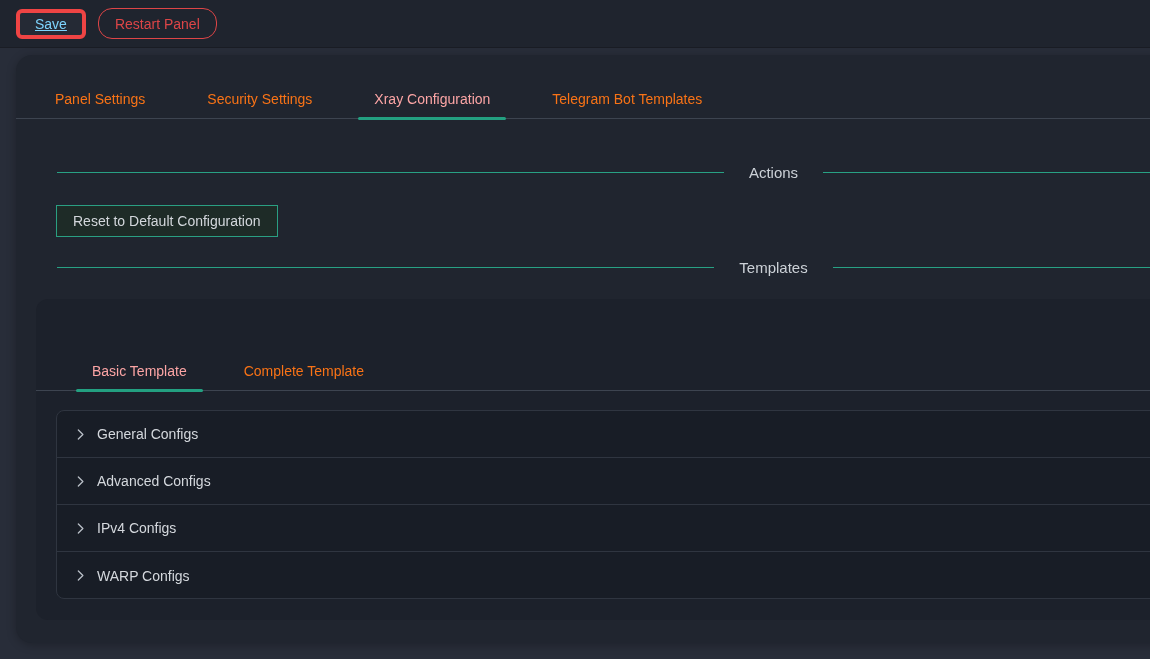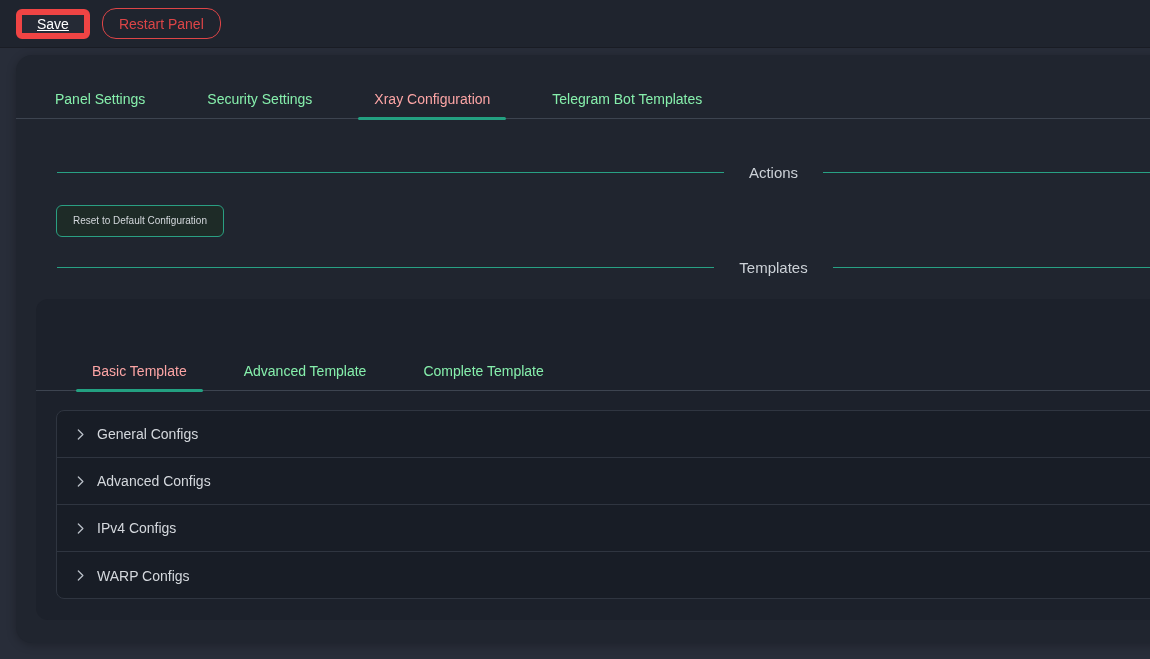--- a/index.html
+++ b/index.html
@@ -24,22 +24,22 @@
   .btn {
     font-family:"Liberation Sans", sans-serif;
     font-size:14px;
     border-radius:6px;
     cursor:pointer;
     line-height:1;
   }
   .btn-save {
     height:30px; padding:0 15px;
     background:#252a35;
-    border:6px solid #ef4444;
-    color:#ffffff;
+    border:4px solid #ef4444;
+    color:#7dd3fc;
     text-decoration:underline;
   }
   .btn-restart {
     height:31px; padding:0 16px;
     background:transparent;
     border:1px solid #dd4547;
     border-radius:14px;
     color:#dd4547;
   }
 
@@ -59,21 +59,21 @@
     border-bottom:1px solid #3d4450;
   }
   .tabbar-outer { top:24px; padding-left:23px; }
   .tab {
     position:relative;
     height:39px;
     display:flex; align-items:center;
     padding:0 16px;
     margin-right:30px;
     font-size:14px;
-    color:#86efac;
+    color:#f97316;
     cursor:pointer;
     white-space:nowrap;
   }
   .tab.active { color:#fca5a5; }
   .tab.active::after {
     content:"";
     position:absolute; left:0; right:0; bottom:-2px;
     height:3px; border-radius:2px;
     background:#23a081;
   }
@@ -94,23 +94,23 @@
   }
   .divider-actions   { top:106px; }
   .divider-templates { top:201px; }
 
   
   .btn-reset {
     position:absolute; left:40px; top:150px;
     height:32px; padding:0 16px;
     background:#1e2b27;
     border:1px solid #2a9f82;
-    border-radius:6px;
+    border-radius:0;
     color:#d3d7dc;
-    font-size:10px;
+    font-size:14px;
   }
 
   
   .templates-card {
     position:absolute; left:20px; top:244px;
     width:1458px; height:321px;
     background:#1c212b;
     border-radius:12px;
   }
   .tabbar-inner { top:52px; padding-left:40px; }
@@ -167,21 +167,20 @@
   <button class="btn btn-reset">Reset to Default Configuration</button>
 
   <div class="divider divider-templates">
     <span>Templates</span>
   </div>
 
   <div class="templates-card">
 
     <div class="tabbar tabbar-inner">
       <div class="tab active">Basic Template</div>
-      <div class="tab">Advanced Template</div>
       <div class="tab">Complete Template</div>
     </div>
 
     <div class="accordion">
 
       <div class="acc-row">
         <svg class="chev" viewBox="0 0 12 12">
             <path d="M4 1.8 L8.2 6 L4 10.2" fill="none" stroke="currentColor" stroke-width="1.2" stroke-linecap="round" stroke-linejoin="round"></path>
           </svg>
         <span>General Configs</span>

